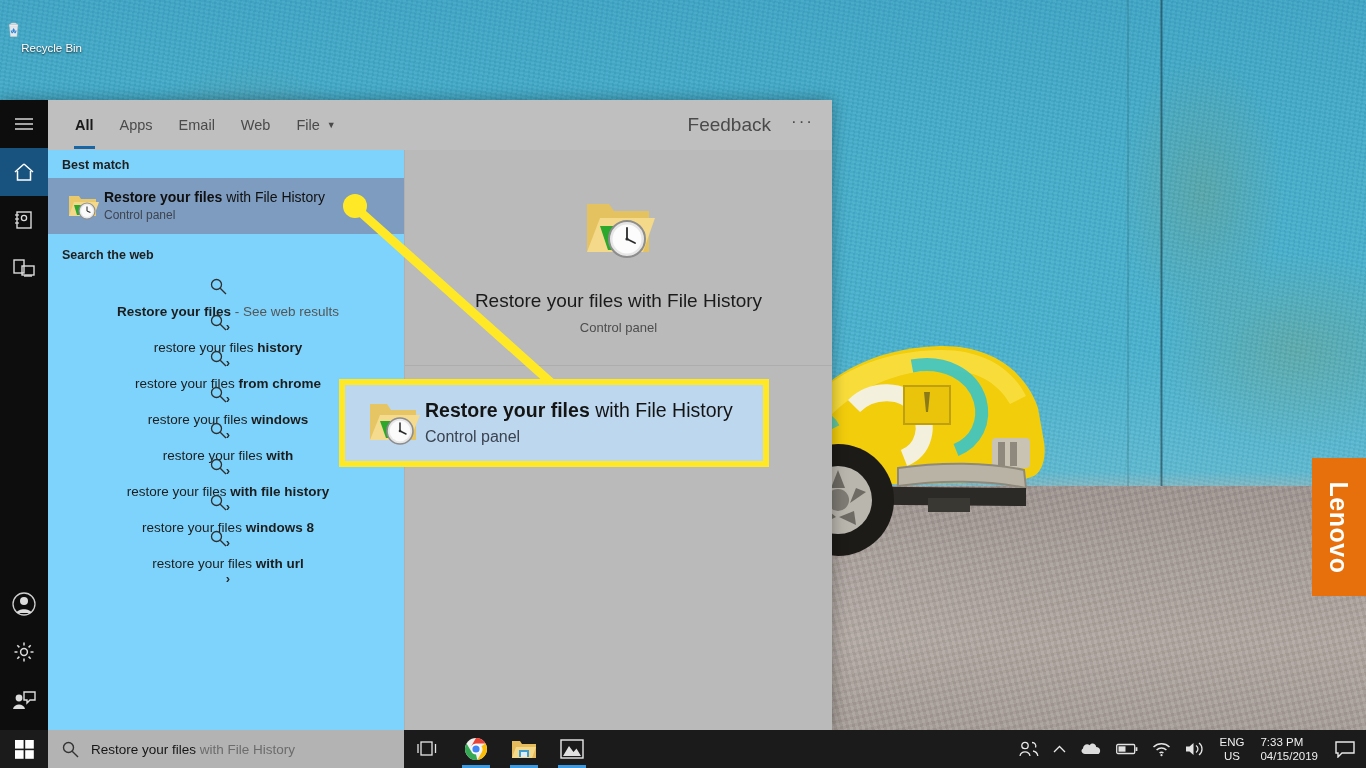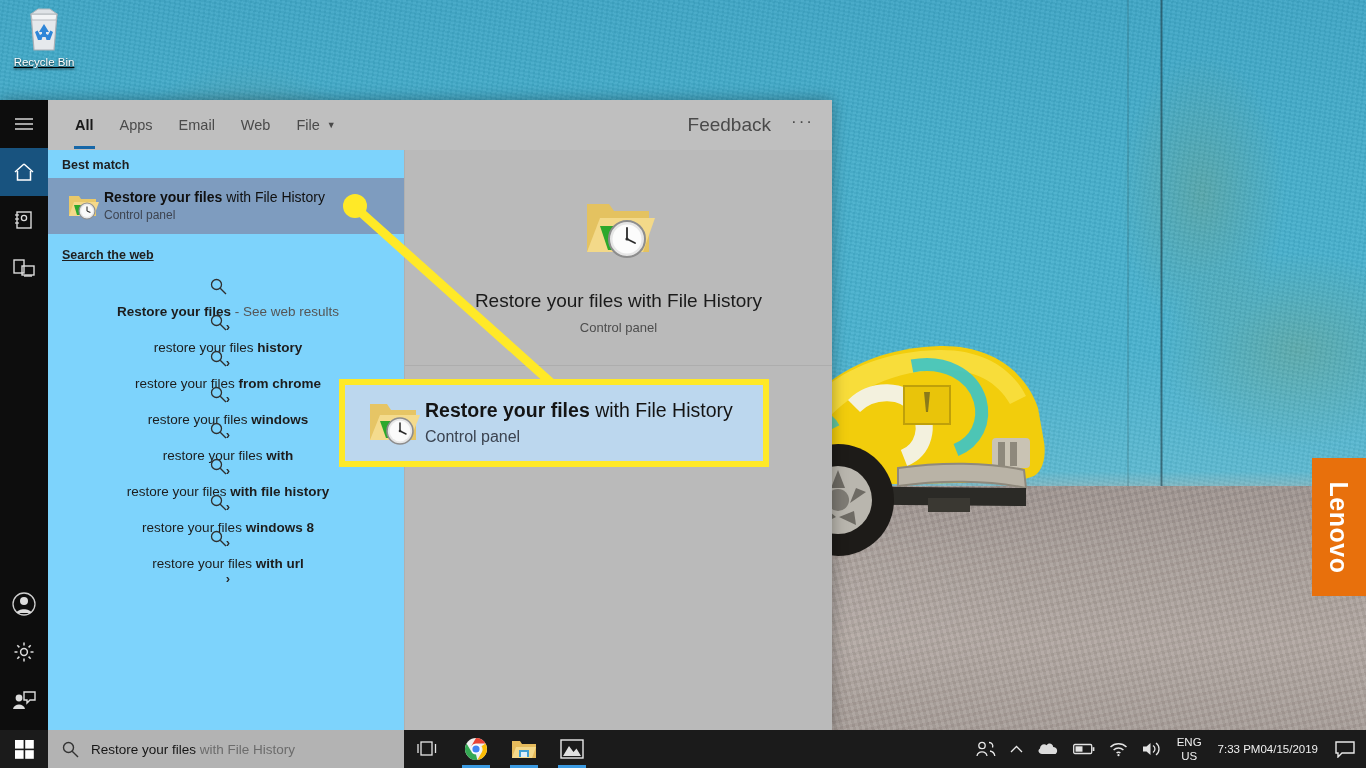--- a/index.html
+++ b/index.html
@@ -89,21 +89,21 @@
     letter-spacing: 0.5px;
     white-space: nowrap;
     font-family: "Liberation Sans", sans-serif;
   }
 
   
   #recycle-bin {
     position: absolute;
     left: 6px; top: 6px;
     width: 76px;
-    display: flex; flex-direction: column; align-items: center; text-decoration: underline;
+    display: flex; flex-direction: row; align-items: flex-end;
   }
   #recycle-bin .rb-label {
     margin-top: 2px;
     color: #ffffff;
     font-size: 11.5px;
     text-shadow: 0 1px 2px rgba(0,0,0,0.85);
     font-family: "Liberation Sans", sans-serif;
     white-space: nowrap;
   }
 
@@ -212,21 +212,21 @@
     border-left: 1px solid #b0b0b0;
     display: flex; flex-direction: column;
   }
 
   .section-head {
     padding: 8px 0 6px 14px;
     font-size: 12.5px;
     font-weight: bold;
     color: #1f1f1f;
   }
-  #sec-web { padding-top: 14px; text-decoration: underline; }
+  #sec-web { padding-top: 14px; }
 
   
   #best-match-row {
     display: flex; align-items: center;
     height: 56px;
     background: #7e9cbf;
     padding-left: 14px;
     cursor: pointer;
   }
   .bm-icon { width: 42px; flex: 0 0 42px; display: flex; align-items: center; justify-content: center; }
@@ -312,22 +312,22 @@
     padding-right: 4px;
   }
   .tray-item {
     height: 38px;
     display: flex; align-items: center; justify-content: center;
     color: #e8e8e8;
     cursor: pointer;
     padding: 0 7px;
   }
   #tray-clock {
-    display: flex; 
-    align-items: center; justify-content: center;
+    display: flex; flex-direction: column;
+    align-items: flex-start; justify-content: center;
     height: 38px; padding: 0 10px 0 8px;
     color: #f0f0f0; font-size: 11.5px; line-height: 14px;
     cursor: pointer;
   }
   #tray-lang {
     display: flex; flex-direction: column;
     align-items: center; justify-content: center;
     height: 38px; padding: 0 8px;
     color: #f0f0f0; font-size: 11.5px; line-height: 14px;
     cursor: pointer;

